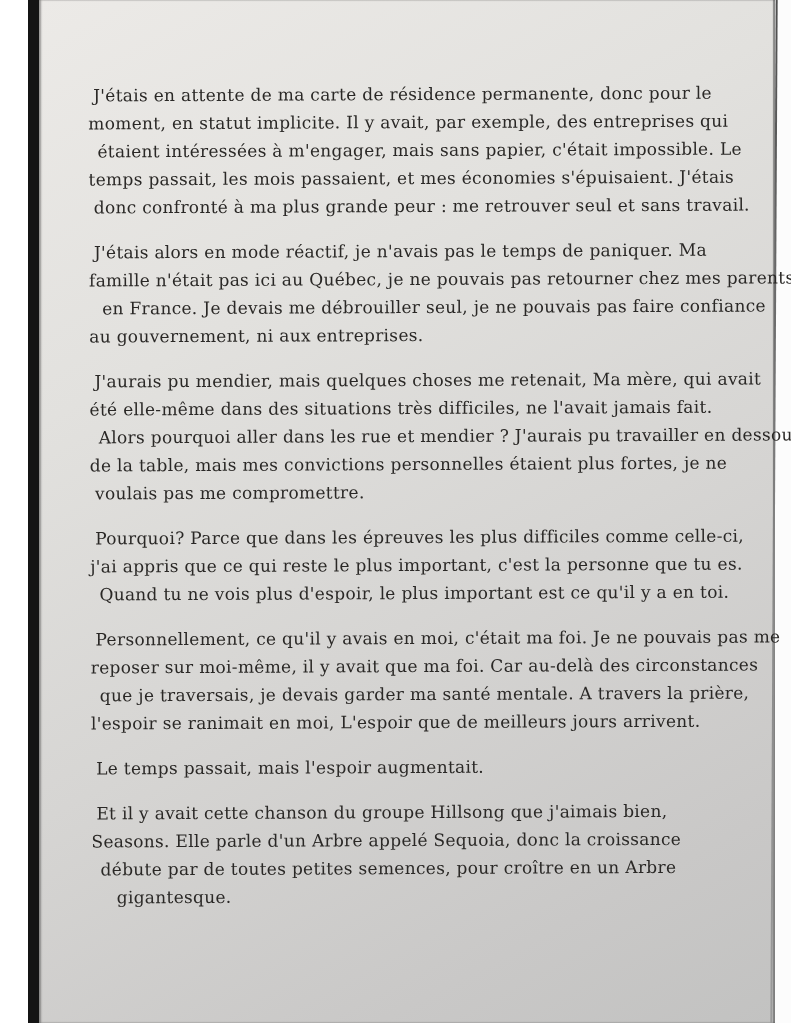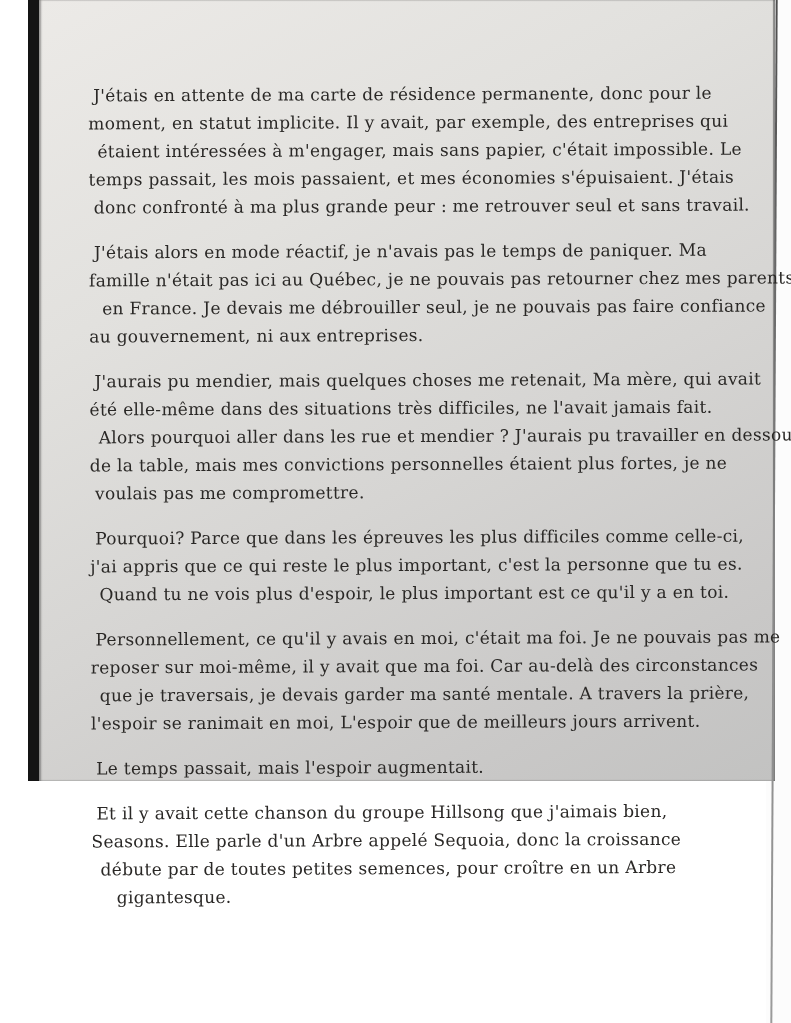--- a/index.html
+++ b/index.html
@@ -25,21 +25,21 @@
   .margin-right-strip {
     position: absolute;
     right: 0; top: 0;
     width: 25px; height: 1023px;
     background: #fcfcfc;
   }
   
   .paper {
     position: absolute;
     left: 28px; top: 0;
-    width: 736px; height: 781px;
+    width: 736px; height: 1023px;
     background: linear-gradient(152deg, #eceae7 0%, #e2e1de 30%, #d6d5d3 58%, #c9c8c7 85%, #c2c2c1 100%);
     border-left: 11px solid #141414;
     box-shadow: inset 2px 0 2px rgba(0,0,0,0.35), inset -2px 0 1px rgba(90,90,90,0.65);
   }
   .paper-right-edge {
     position: absolute;
     right: 0; top: 0;
     width: 2px; height: 1023px;
     background: linear-gradient(to bottom, #4d4d4d, #8a8a8a 60%, #9b9b9b);
     transform: skewX(-0.3deg);

